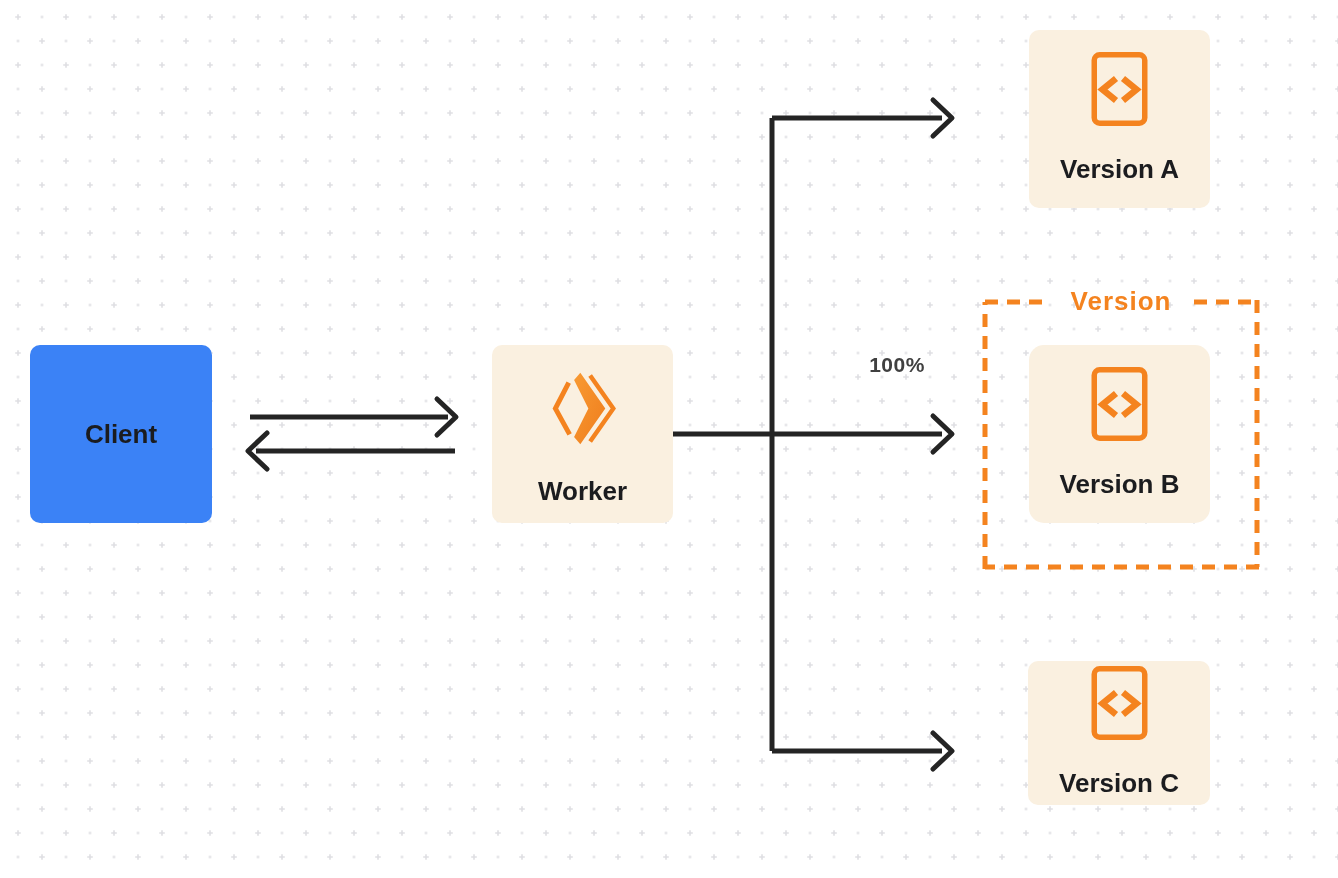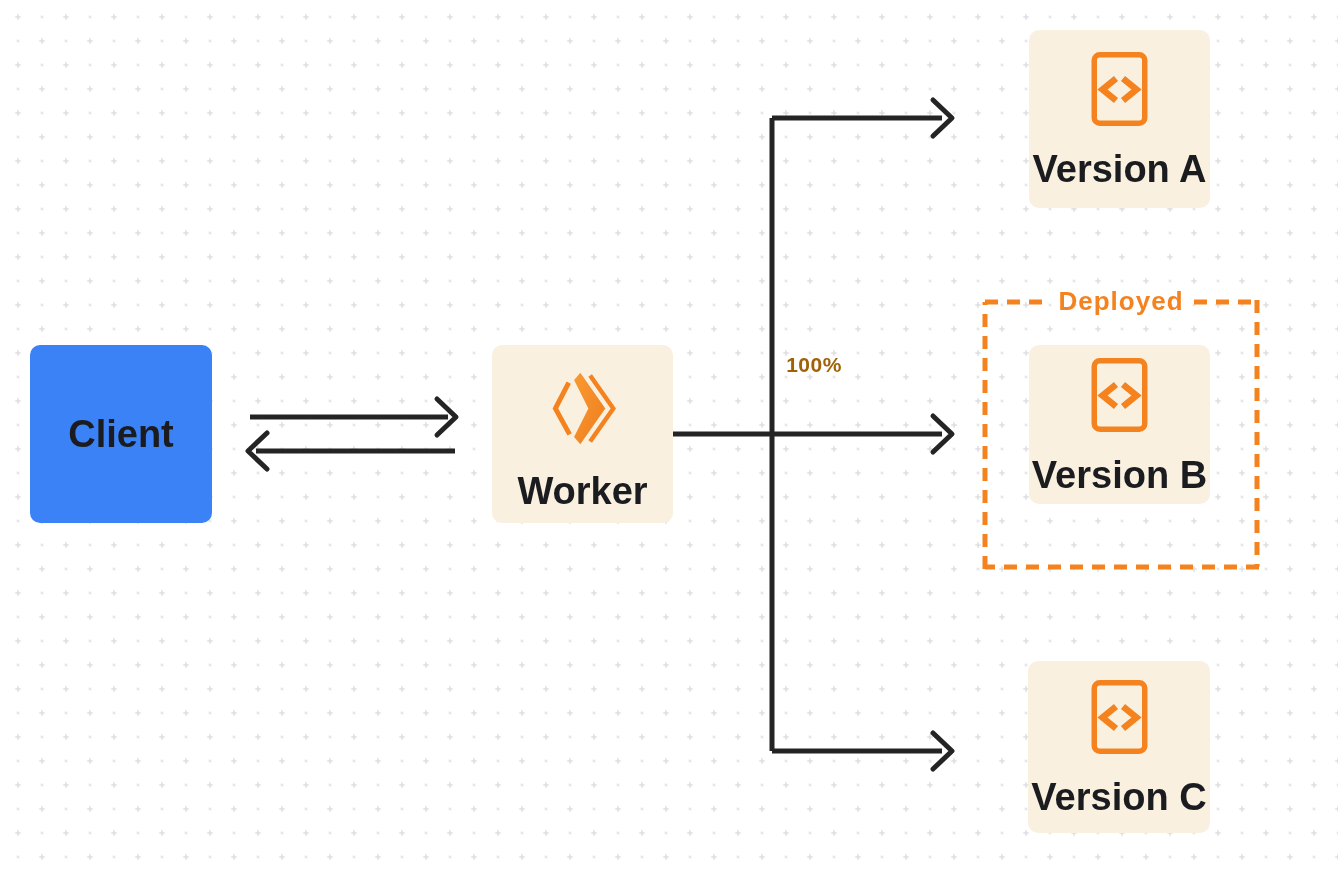--- a/index.html
+++ b/index.html
@@ -2,28 +2,28 @@
 <html><head>
 <meta charset="utf-8">
 <style>
   html,body{margin:0;padding:0;}
   body{width:1338px;height:878px;overflow:hidden;background:#ffffff;
        font-family:"Liberation Sans",sans-serif;}
   .canvas{position:relative;width:1338px;height:878px;}
   svg.layer{position:absolute;left:0;top:0;}
   .node{position:absolute;border-radius:10px;display:flex;flex-direction:column;
         align-items:center;justify-content:center;
-        font-weight:700;color:#1b1c1f;font-size:38px;}
+        font-weight:700;color:#1b1c1f;font-size:26px;}
   .cream{background:#FAF0E0;}
   .gray{background:#3b82f6;}
   .node .label{line-height:34px;}
   .worker-logo{margin-top:7px;margin-bottom:17px;}
   .ver-icon{margin-bottom:26px;}
-  .traffic{position:absolute;left:739px;top:348px;width:150px;text-align:center;
-           font-weight:700;font-size:21px;line-height:33px;color:#a16207;letter-spacing:0.5px;}
+  .traffic{position:absolute;left:822px;top:348px;width:150px;text-align:center;
+           font-weight:700;font-size:21px;line-height:33px;color:#404040;letter-spacing:0.5px;}
   .deployed{position:absolute;left:1041px;top:286px;width:160px;text-align:center;
             font-weight:700;font-size:26px;color:#F4831F;letter-spacing:1px;}
 </style>
 </head>
 <body>
 
 <div class="canvas">
 
   <svg class="layer" width="1338" height="878">
     <defs>
@@ -81,37 +81,37 @@
 
   <div class="node cream" style="left:1029px;top:30px;width:181px;height:178px;">
     <svg class="ver-icon" width="57" height="74" viewBox="0 0 56 74">
       <rect x="2.75" y="2.75" width="50.5" height="68.5" rx="5.5" stroke="#F4831F" stroke-width="5.5" fill="none"></rect>
       <path d="M24.5 26.5 L11 37.5 L24.5 48.5" stroke="#F4831F" stroke-width="6.5" fill="none"></path>
       <path d="M31.5 26.5 L45 37.5 L31.5 48.5" stroke="#F4831F" stroke-width="6.5" fill="none"></path>
     </svg>
     <div class="label">Version A</div>
   </div>
 
-  <div class="node cream" style="left:1029px;top:345px;width:181px;height:159px;">
+  <div class="node cream" style="left:1029px;top:345px;width:181px;height:178px;border-radius:15px;">
     <svg class="ver-icon" width="57" height="74" viewBox="0 0 56 74">
       <rect x="2.75" y="2.75" width="50.5" height="68.5" rx="5.5" stroke="#F4831F" stroke-width="5.5" fill="none"></rect>
       <path d="M24.5 26.5 L11 37.5 L24.5 48.5" stroke="#F4831F" stroke-width="6.5" fill="none"></path>
       <path d="M31.5 26.5 L45 37.5 L31.5 48.5" stroke="#F4831F" stroke-width="6.5" fill="none"></path>
     </svg>
     <div class="label">Version B</div>
   </div>
 
-  <div class="node cream" style="left:1028px;top:661px;width:182px;height:172px;">
+  <div class="node cream" style="left:1028px;top:661px;width:182px;height:144px;">
     <svg class="ver-icon" width="57" height="74" viewBox="0 0 56 74">
       <rect x="2.75" y="2.75" width="50.5" height="68.5" rx="5.5" stroke="#F4831F" stroke-width="5.5" fill="none"></rect>
       <path d="M24.5 26.5 L11 37.5 L24.5 48.5" stroke="#F4831F" stroke-width="6.5" fill="none"></path>
       <path d="M31.5 26.5 L45 37.5 L31.5 48.5" stroke="#F4831F" stroke-width="6.5" fill="none"></path>
     </svg>
     <div class="label">Version C</div>
   </div>
 
   <div class="traffic">
     <div>100%</div>
   </div>
 
-  <div class="deployed">Deployed</div>
+  <div class="deployed">Version</div>
 
 </div>
 
 </body></html>

